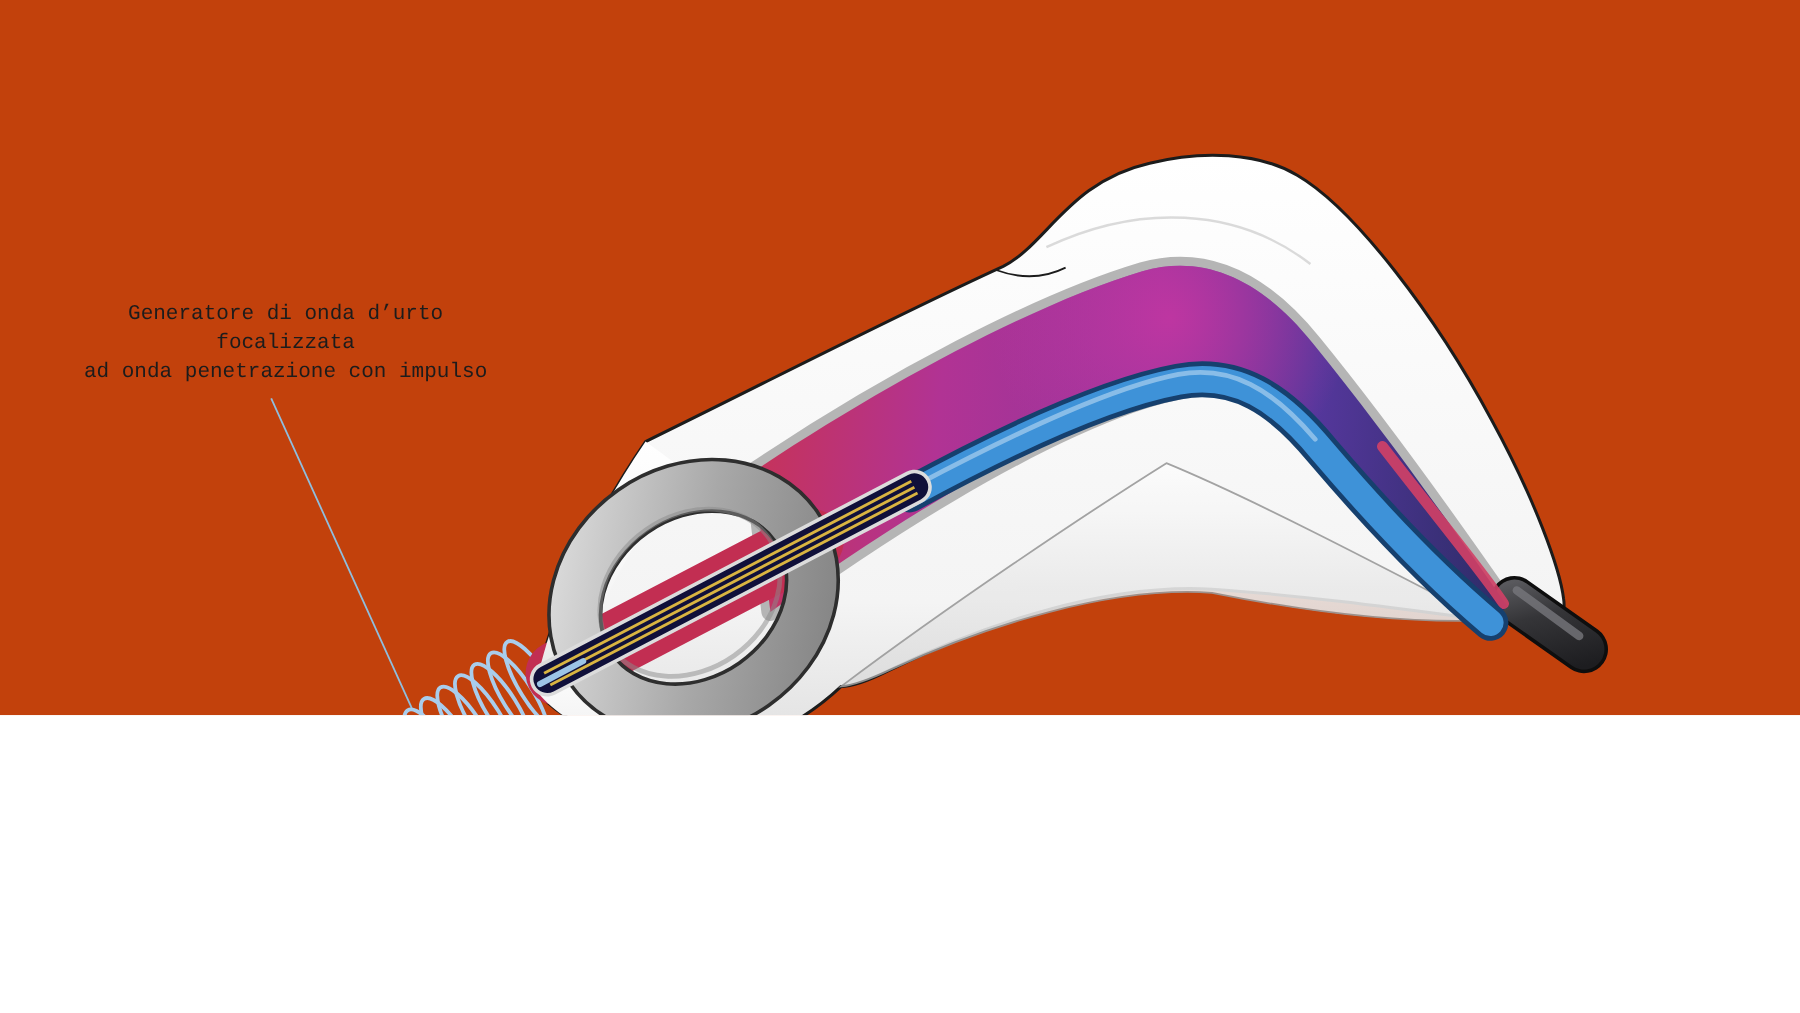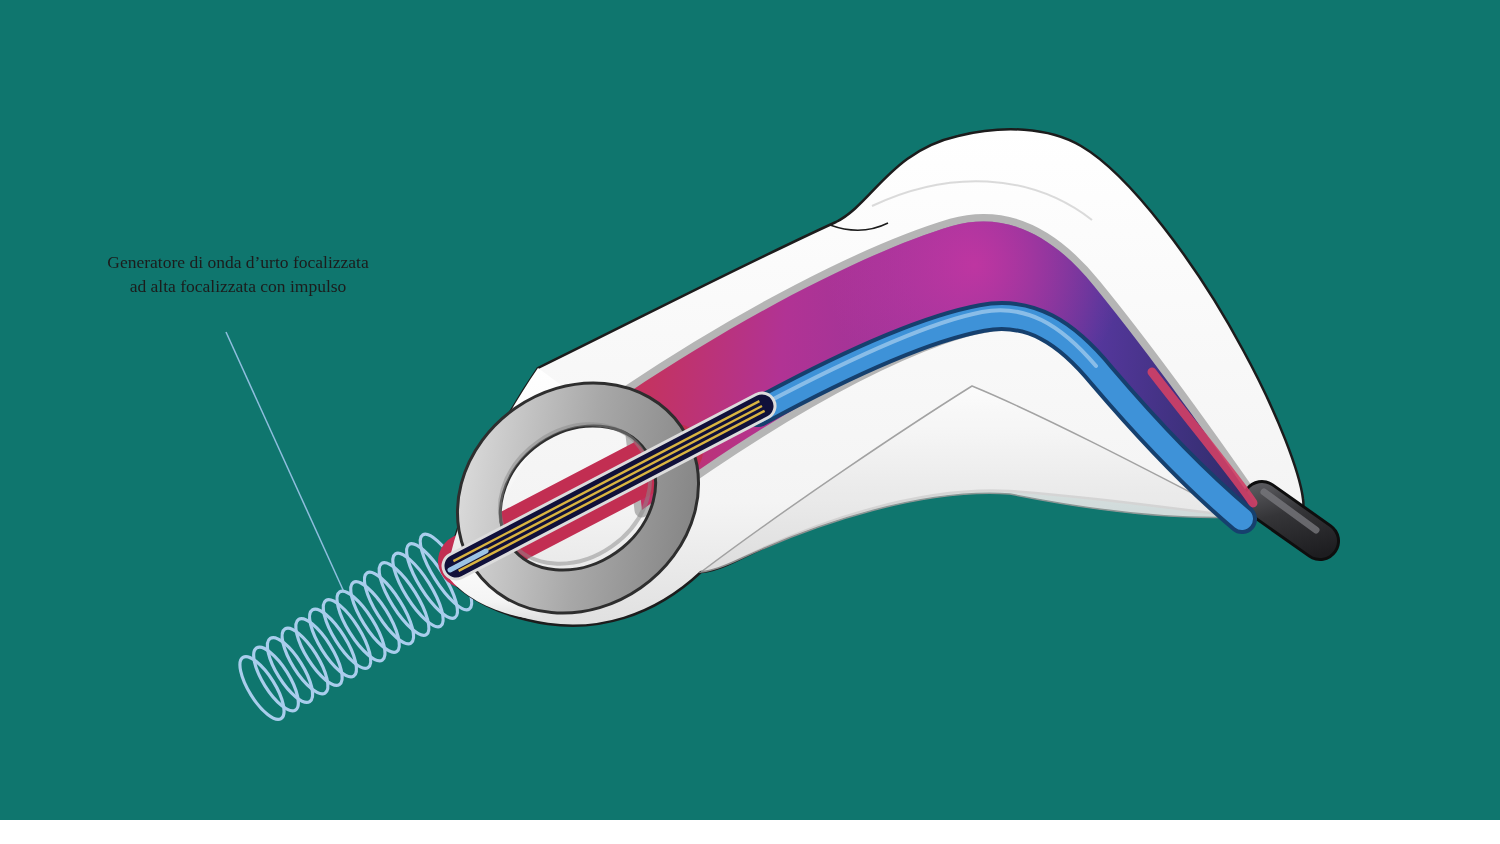--- a/index.html
+++ b/index.html
@@ -1,22 +1,22 @@
 <!DOCTYPE html>
 <html><head>
 <meta charset="utf-8">
 <style>
   html, body { margin: 0; padding: 0; background: #ffffff; }
   .canvas {
     position: relative;
     width: 1500px;
-    height: 820px;
-    background: #0f766e;
+    height: 596px;
+    background: #c2410c;
     overflow: hidden;
-    font-family: Liberation Serif, serif;
+    font-family: Liberation Mono, monospace;
   }
   .annotation {
     position: absolute;
     left: 55px;
     top: 250px;
     width: 366px;
     text-align: center;
     font-size: 17.5px;
     line-height: 24px;
     color: #1c1c1c;
@@ -24,21 +24,21 @@
   .annotation span { display: block; }
   svg.illustration { position: absolute; left: 0; top: 0; }
 </style>
 </head>
 <body>
 
 <div class="canvas">
 
   <div class="annotation">
     <span>Generatore di onda d’urto focalizzata</span>
-    <span>ad alta focalizzata con impulso</span>
+    <span>ad onda penetrazione con impulso</span>
   </div>
 
   <svg class="illustration" width="1500" height="844" viewBox="0 0 1500 844">
     <defs>
       <linearGradient id="bodyGrad" x1="0" y1="0" x2="0" y2="1">
         <stop offset="0" stop-color="#ffffff"></stop>
         <stop offset="0.75" stop-color="#f4f4f4"></stop>
         <stop offset="1" stop-color="#e0e0e0"></stop>
       </linearGradient>
       <linearGradient id="innerGrad" x1="0" y1="0" x2="0" y2="1">

